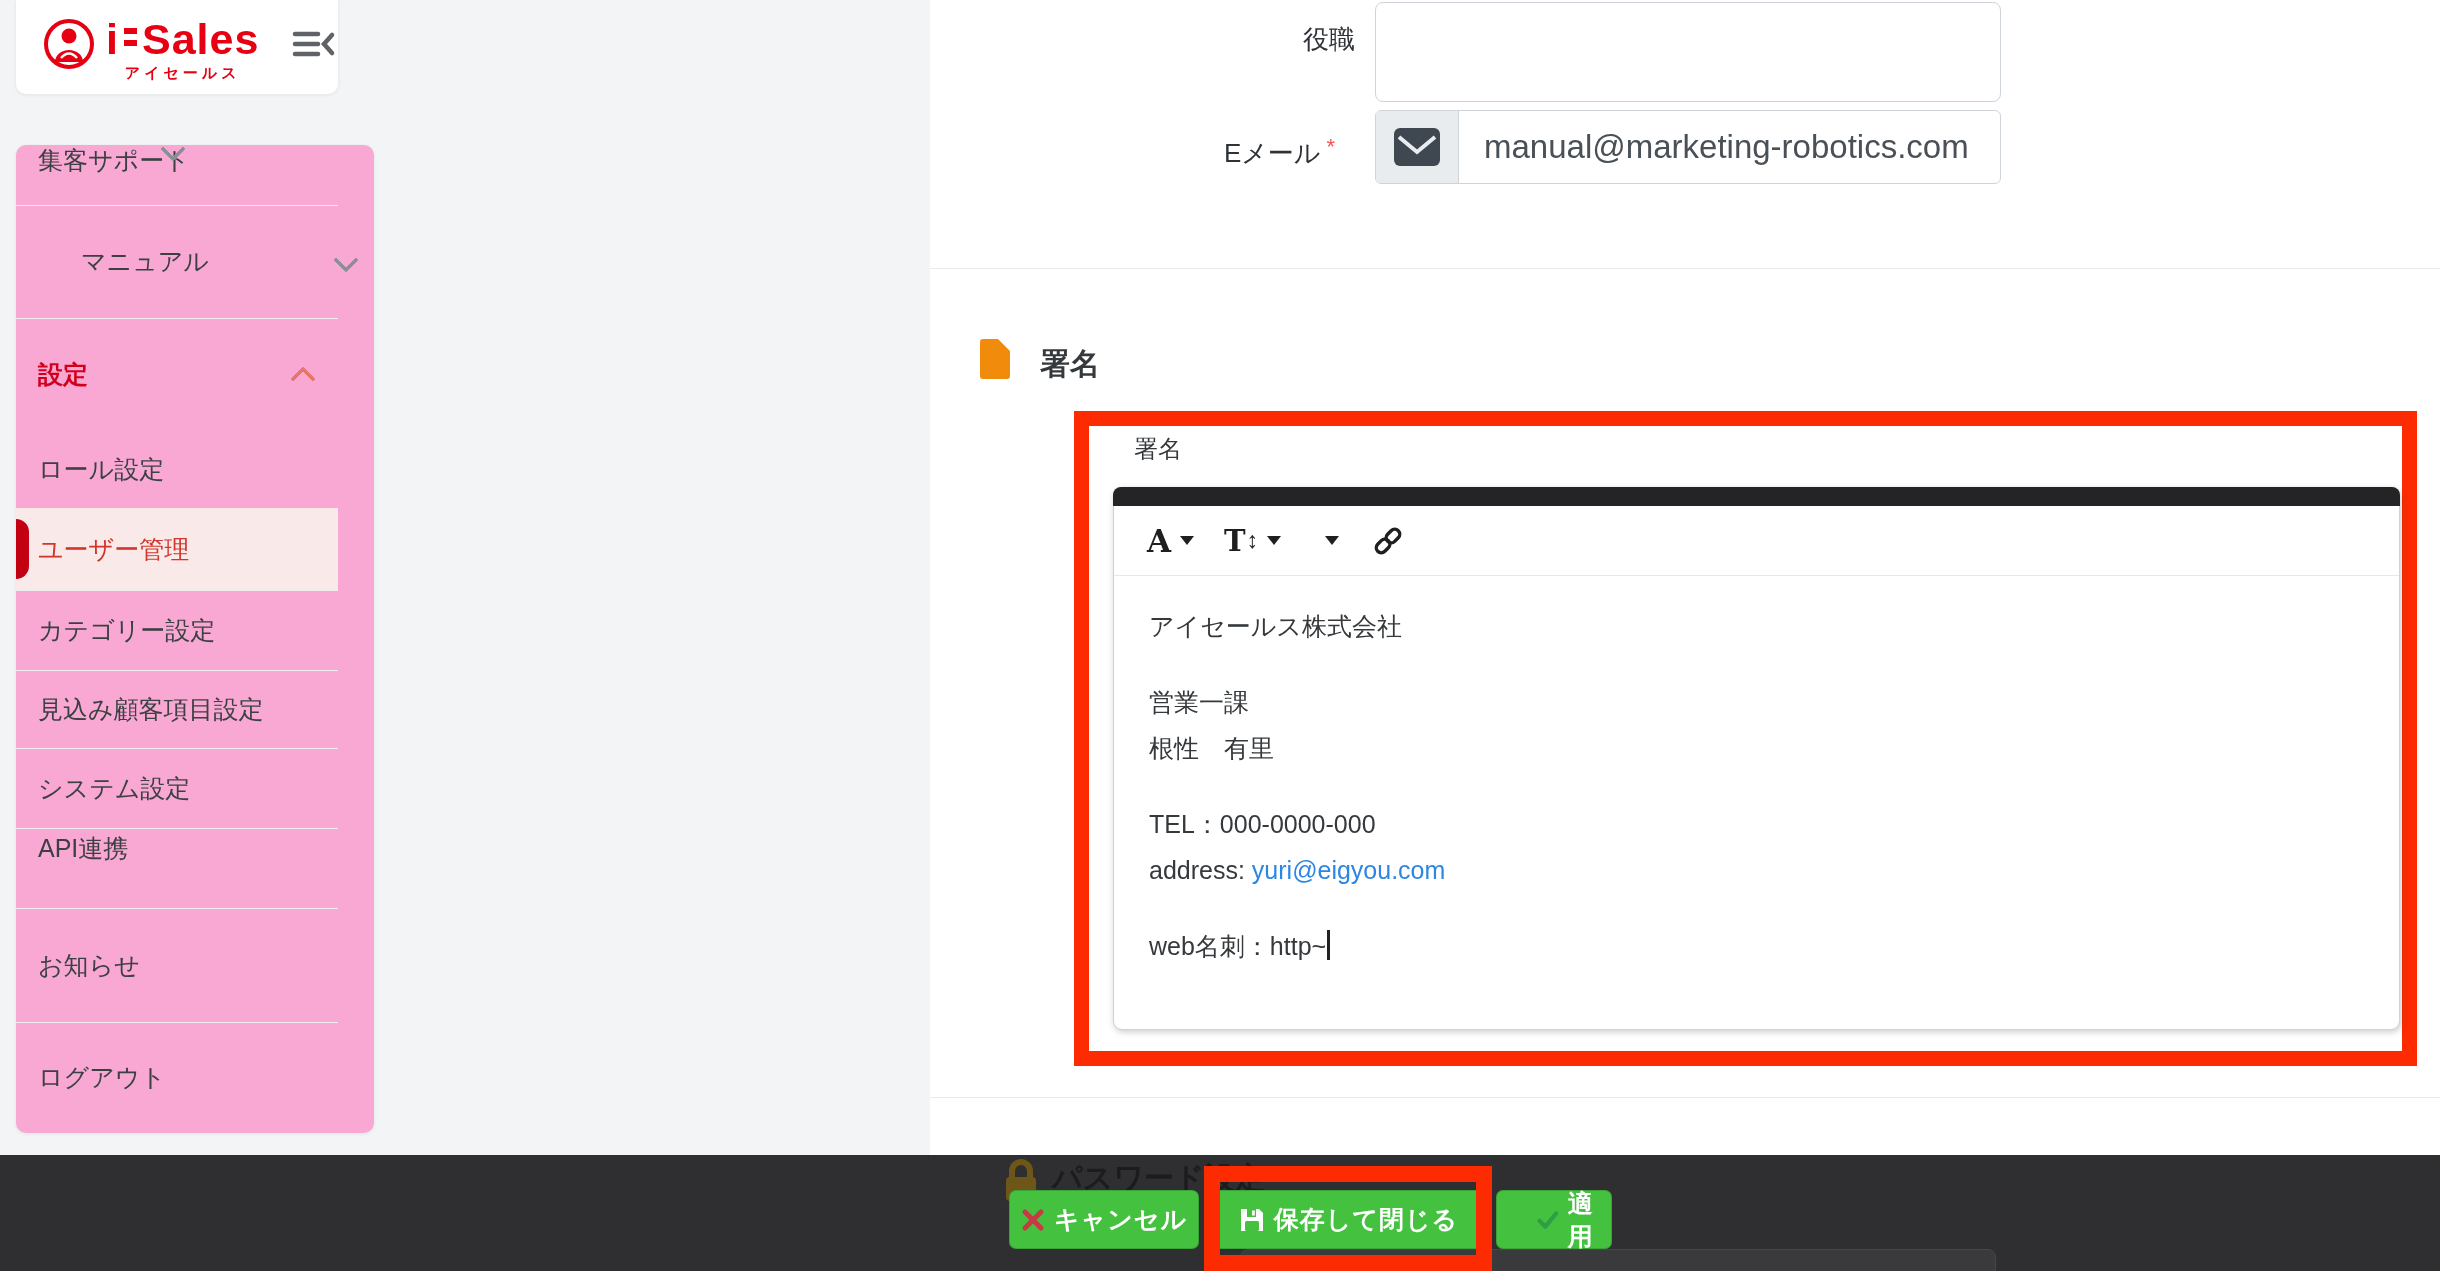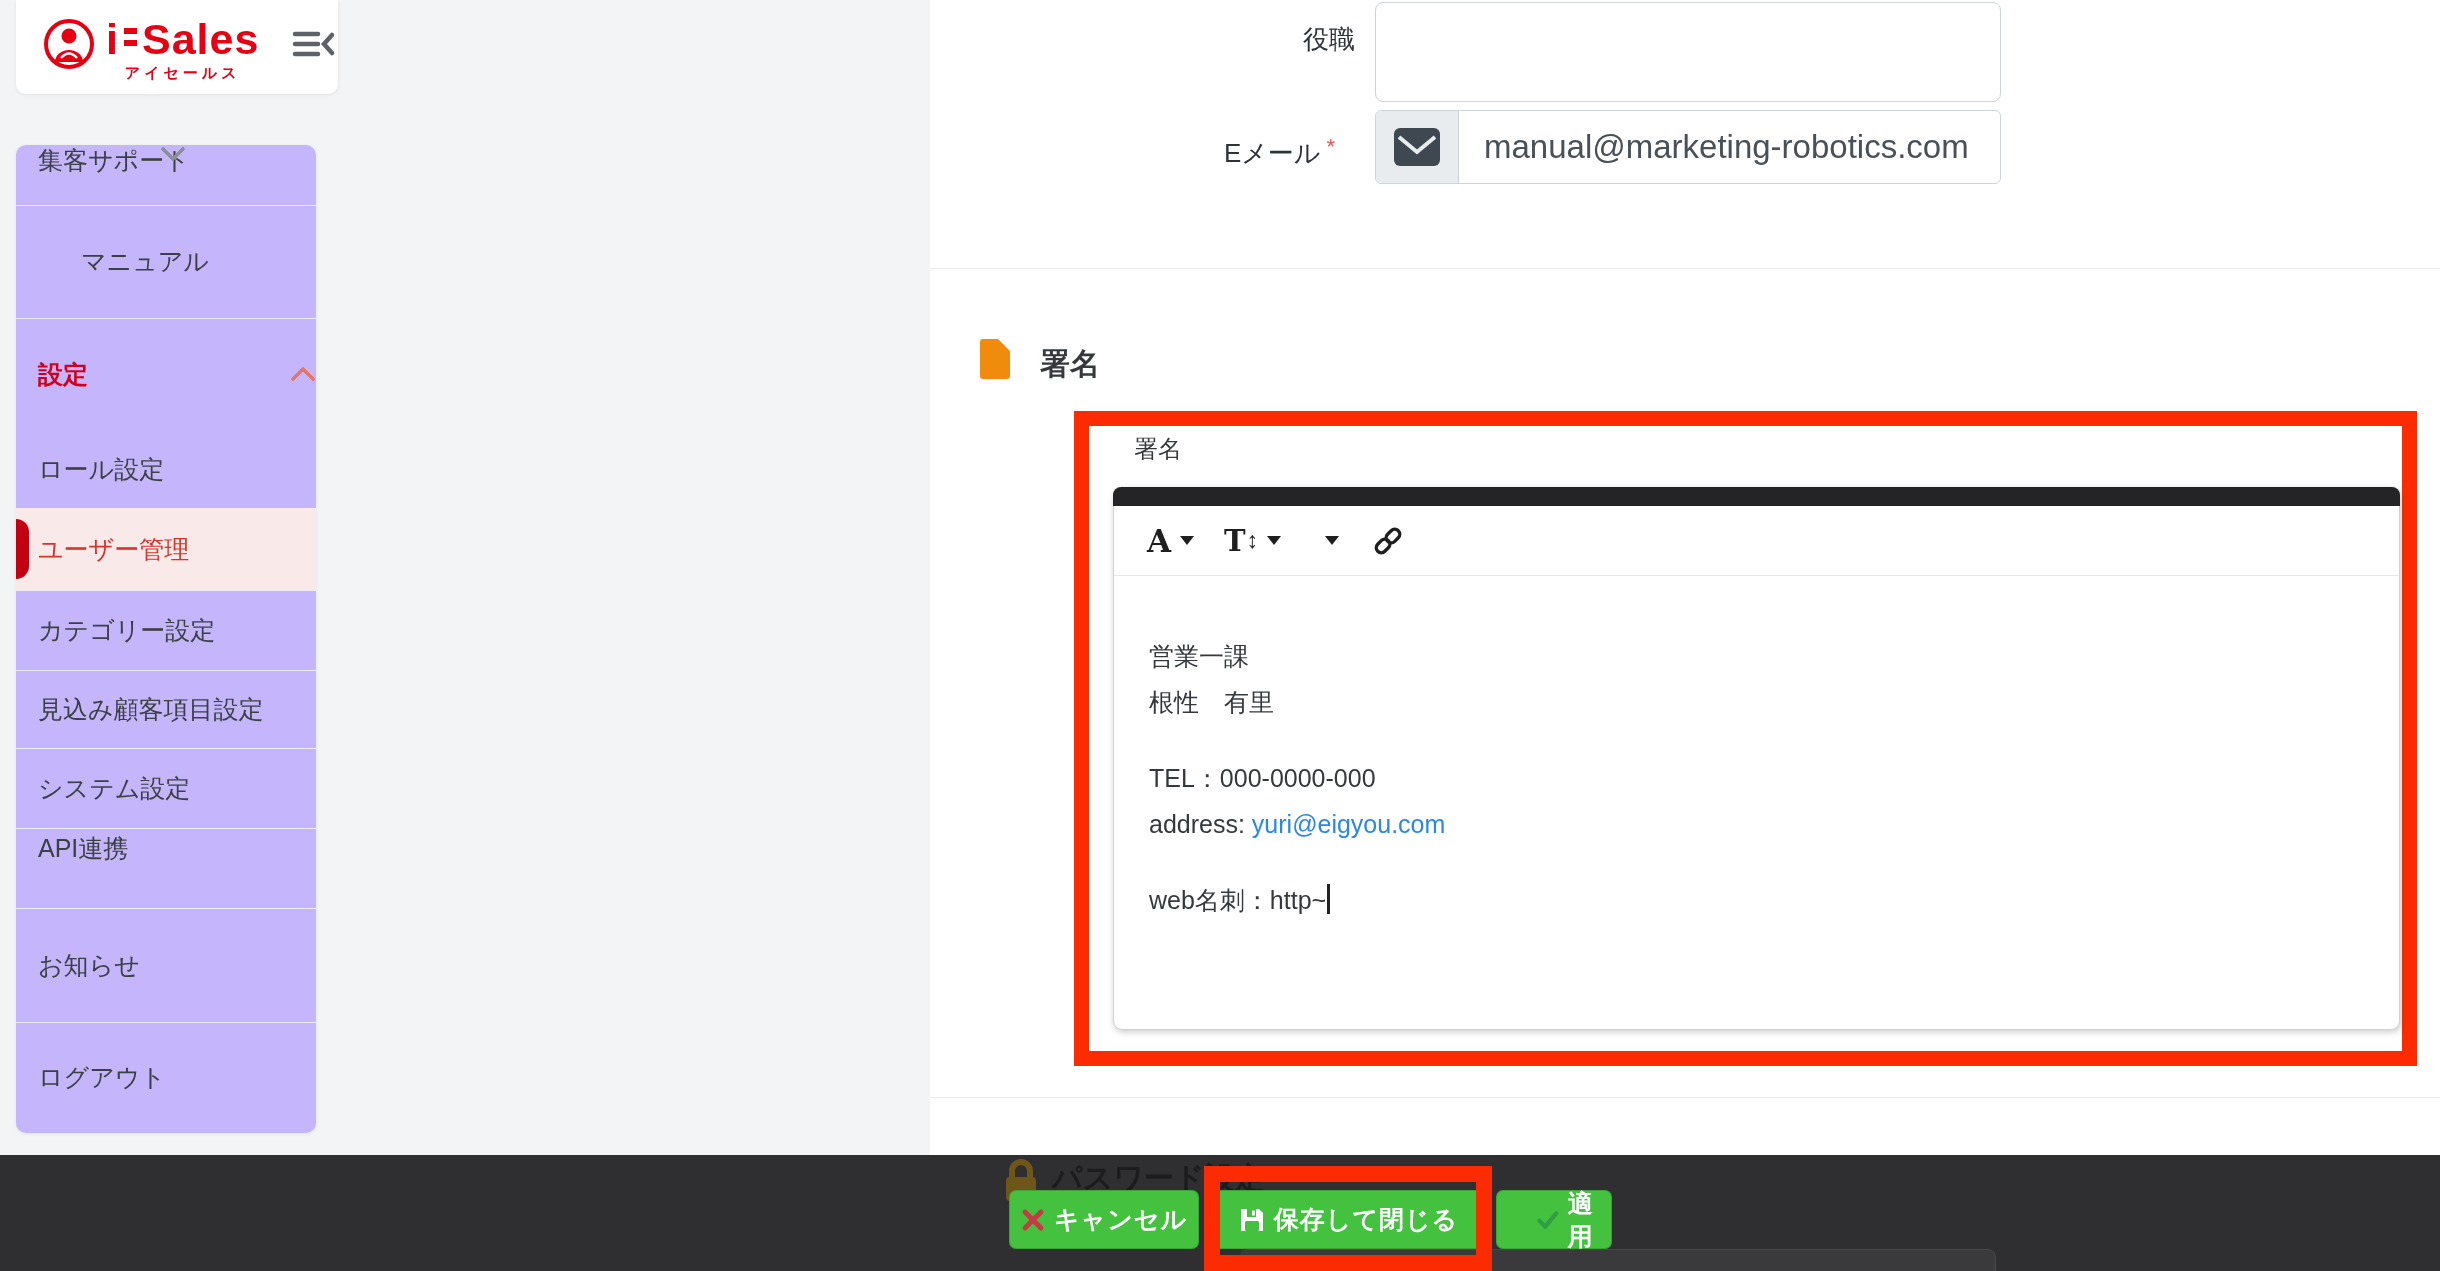--- a/index.html
+++ b/index.html
@@ -14,21 +14,21 @@
   .logo-card{position:absolute;left:16px;top:0;width:322px;height:94px;background:#fff;
              border-radius:0 0 10px 10px;box-shadow:0 1px 4px rgba(0,0,0,.07);}
   .logo-wrap{position:absolute;left:26px;top:16px;display:flex;align-items:flex-start;}
   .logo-text{margin-left:10px;text-align:center;}
   .logo-line1{font-size:43px;font-weight:bold;color:#e60012;letter-spacing:1px;line-height:46px;}
   .logo-eq{display:inline-block;width:13px;height:6px;background:#e60012;margin:0 5px;vertical-align:8px;
            box-shadow:0 -12px 0 #e60012;}
   .logo-sub{font-size:15px;color:#e60012;letter-spacing:4px;font-weight:bold;margin-top:2px;}
   .collapse-btn{position:absolute;left:276px;top:28px;cursor:pointer;}
 
-  .menu-card{position:absolute;left:16px;top:145px;width:300px;height:988px;background:#c4b5fd;
+  .menu-card{position:absolute;left:16px;top:145px;width:358px;height:988px;background:#f9a8d4;
              border-radius:10px;box-shadow:0 1px 4px rgba(0,0,0,.07);overflow:hidden;}
   .srow{position:absolute;left:0;width:322px;display:flex;align-items:center;cursor:pointer;}
   .slabel{margin-left:22px;font-size:25px;color:#3c4043;}
   .sdiv{position:absolute;left:0;width:322px;height:1px;background:#ededef;}
   .chev{position:absolute;right:26px;top:50%;width:14px;height:14px;
         border-right:4px solid #8b9097;border-bottom:4px solid #8b9097;border-radius:2px;}
   .chev.down{transform:translateY(-11px) rotate(45deg);}
   .chev.up{transform:translateY(-4px) rotate(-135deg);border-color:#e4766a;}
   .lift{position:relative;top:-15px;}
   .srow.active{background:#f9e9e8;}
@@ -142,20 +142,21 @@
         <div class="tgroup" style="margin-left:32px;">
           <svg width="34" height="34" viewBox="0 0 34 34">
             <g transform="rotate(-45 17 17)" fill="none" stroke="#1f1f1f" stroke-width="3.4">
               <rect x="2.5" y="12" width="15" height="10" rx="5"></rect>
               <rect x="16.5" y="12" width="15" height="10" rx="5"></rect>
             </g>
           </svg>
         </div>
       </div>
       <div class="econtent">
+        <div class="sig-line">アイセールス株式会社</div>
         <div class="sig-gap"></div>
         <div class="sig-line">営業一課</div>
         <div class="sig-line">根性　有里</div>
         <div class="sig-gap"></div>
         <div class="sig-line">TEL：000-0000-000</div>
         <div class="sig-line"><span>address: </span><span class="sig-link">yuri@eigyou.com</span></div>
         <div class="sig-gap"></div>
         <div class="sig-line"><span>web名刺：http~</span><span class="cursor-bar"></span></div>
       </div>
     </div>

